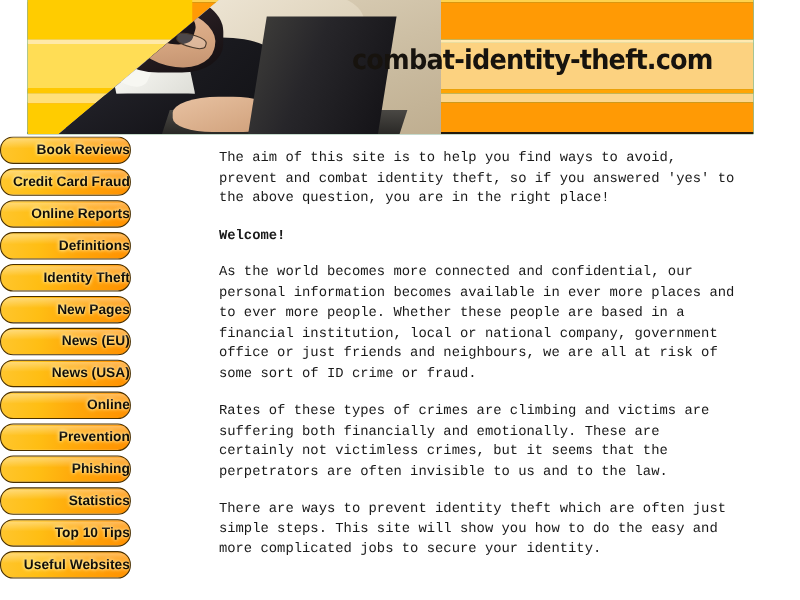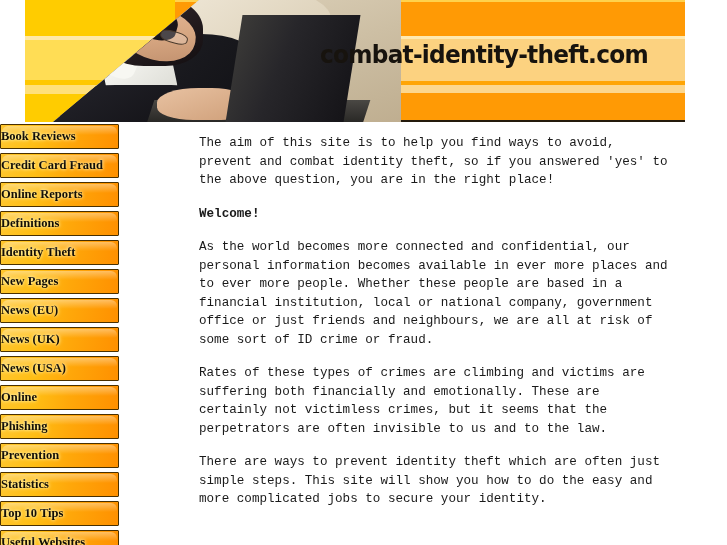--- a/index.html
+++ b/index.html
@@ -187,32 +187,32 @@
     overflow: hidden;
   }
   .nav-btn {
     position: relative;
     display: block;
     box-sizing: border-box;
     width: 119px;
     height: 25px;
     margin-bottom: 4px;
     border: 1px solid #4a3000;
-    border-radius: 1px;
+    border-radius: 12px;
     background: linear-gradient(100deg,
         #FFC62E 0%,
         #FFBE14 30%,
         #FFA80A 58%,
         #FF9000 100%);
     color: #120d05;
-    font-family: Liberation Serif, serif;
+    font-family: Liberation Sans, sans-serif;
     font-size: 12.5px;
     font-weight: bold;
     line-height: 23px;
-    text-align: left;
+    text-align: right;
     text-shadow: 0 0 3px rgba(255,255,210,0.95), 0 0 5px rgba(255,255,190,0.7);
     white-space: nowrap;
     overflow: hidden;
     cursor: pointer;
   }
   .nav-btn::after {
     content: "";
     position: absolute;
     left: 1px; right: 1px; top: 1px;
     height: 9px;
@@ -300,25 +300,24 @@
 
 <nav id="sidebar">
 
 <a class="nav-btn">Book Reviews</a>
     <a class="nav-btn">Credit Card Fraud</a>
     <a class="nav-btn">Online Reports</a>
     <a class="nav-btn">Definitions</a>
     <a class="nav-btn">Identity Theft</a>
     <a class="nav-btn">New Pages</a>
     <a class="nav-btn">News (EU)</a>
-    <a class="nav-btn">News (UK)</a>
     <a class="nav-btn">News (USA)</a>
     <a class="nav-btn">Online</a>
+    <a class="nav-btn">Prevention</a>
     <a class="nav-btn">Phishing</a>
-    <a class="nav-btn">Prevention</a>
     <a class="nav-btn">Statistics</a>
     <a class="nav-btn">Top 10 Tips</a>
     <a class="nav-btn">Useful Websites</a>
   </nav>
 
 <main id="content">
   <div id="paragraphs">
 
   <p class="para">The aim of this site is to help you find ways to avoid, prevent and combat identity theft, so if you answered 'yes' to the above question, you are in the right place!</p>
       <p class="para bold">Welcome!</p>

